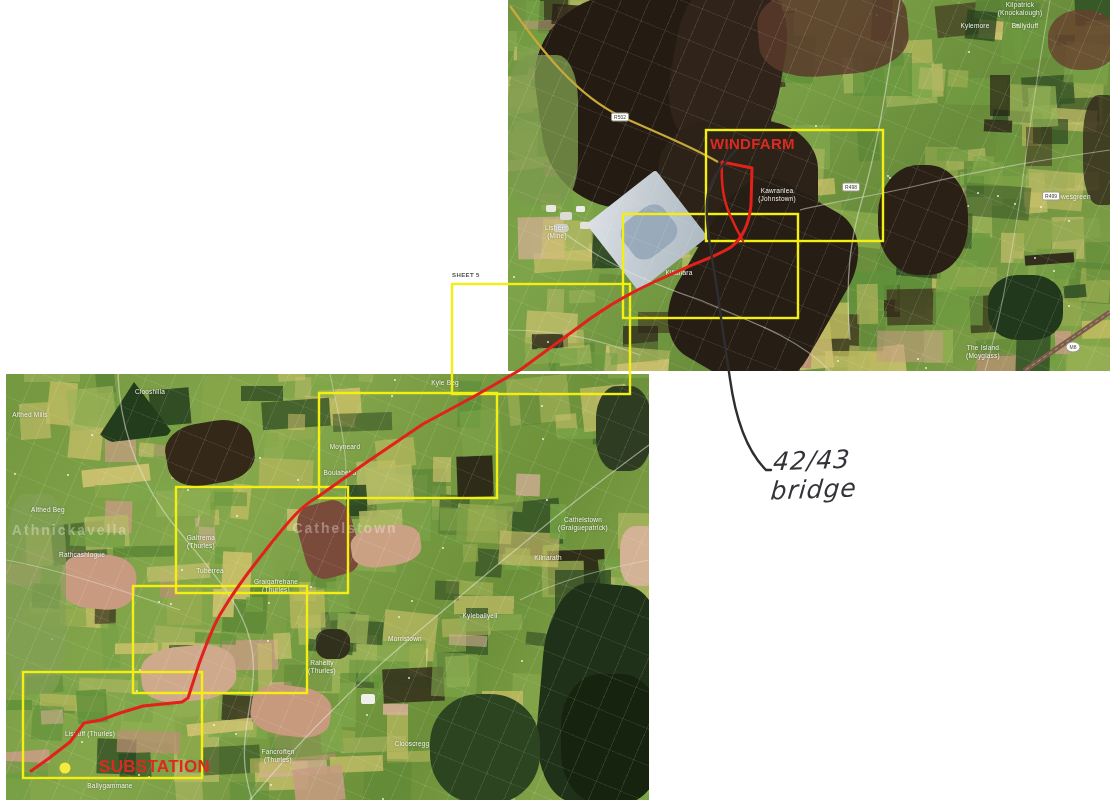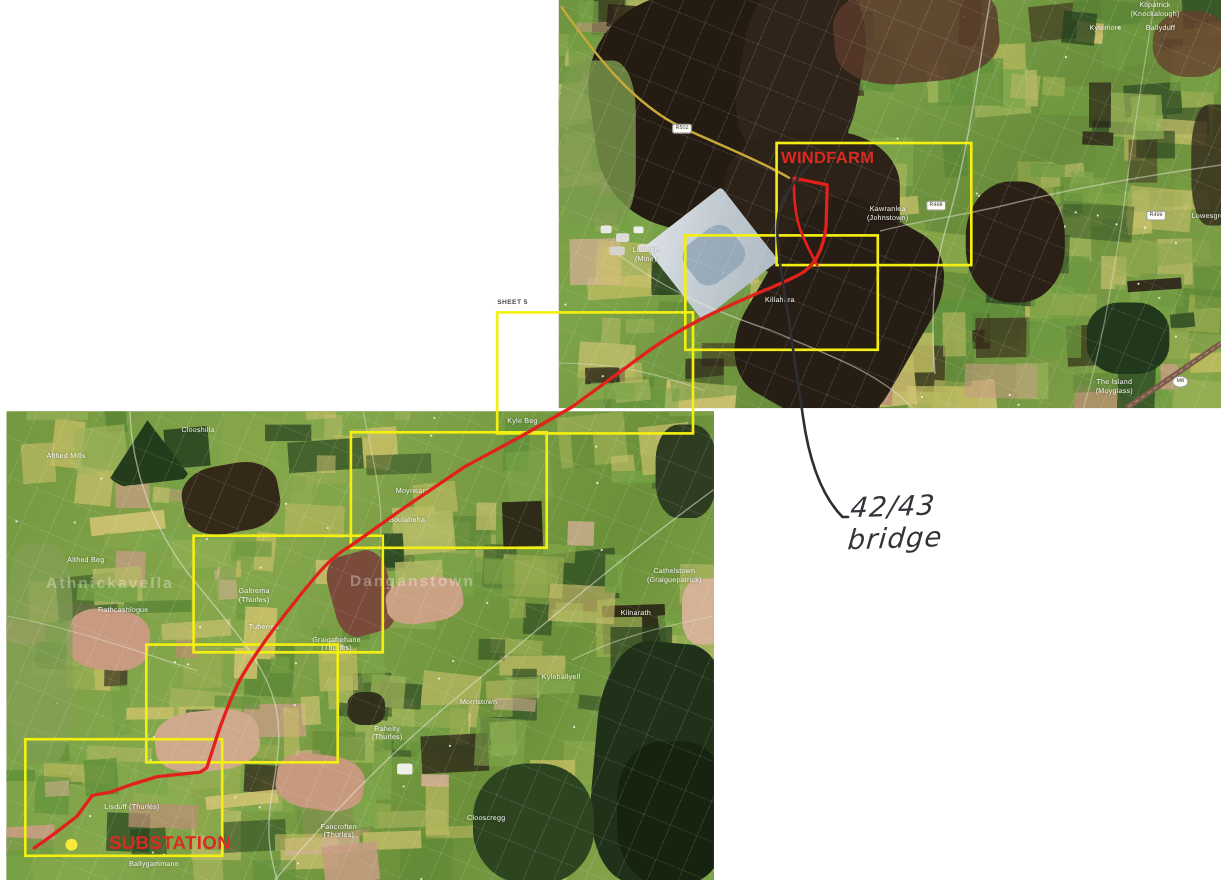--- a/index.html
+++ b/index.html
@@ -10,21 +10,21 @@
   .hatch{position:absolute;inset:0;
     background-image:
       repeating-linear-gradient(113deg, rgba(255,255,255,.10) 0 1px, transparent 1px 26px),
       repeating-linear-gradient(22deg, rgba(255,255,255,.08) 0 1px, transparent 1px 34px);}
   .patch{position:absolute;}
   .blob{position:absolute;}
   .roads{position:absolute;left:0;top:0;}
   #labels-layer,#annot-wrap,#toplabels{position:absolute;left:0;top:0;width:1110px;height:800px;pointer-events:none;}
   .place-label{position:absolute;transform:translate(-50%,-50%);color:rgba(255,255,255,.93);
     font-size:6.5px;line-height:1.2;text-align:center;white-space:pre-line;
-    text-shadow:0 0 2px rgba(20,30,10,.55);letter-spacing:.2px;margin-left:30px;}
+    text-shadow:0 0 2px rgba(20,30,10,.55);letter-spacing:.2px;}
   .watermark{font-size:14px;font-weight:bold;color:rgba(255,255,255,.32);letter-spacing:2px;
     text-shadow:none;}
   .road-badge{position:absolute;transform:translate(-50%,-50%);background:#fdfdf8;color:#44433d;
     font-size:5px;line-height:7px;height:7px;padding:0 2px;border-radius:2px;border:0.5px solid #9a9a90;}
   .road-badge.oval{border-radius:50%;height:9px;line-height:9px;padding:0 3px;}
   .red-note{position:absolute;color:#dc2a22;font-weight:800;letter-spacing:.3px;}
   #windfarm-label{left:710px;top:135px;font-size:15px;}
   #substation-label{left:99px;top:757px;font-size:17px;}
   #sheet-label{position:absolute;left:452px;top:272px;font-size:6px;font-weight:bold;color:#4c4c46;letter-spacing:.4px;}
   #handwriting{position:absolute;left:772px;top:444px;width:190px;color:#343339;
@@ -678,21 +678,21 @@
       <div class="place-label watermark" style="left: 70px; top: 530px;">Athnickavella</div>
       <div class="place-label" style="left: 82px; top: 555px;">Rathcashlogue</div>
       <div class="place-label" style="left: 345px; top: 447px;">Moyneard</div>
       <div class="place-label" style="left: 340px; top: 473px;">Boulabeha</div>
       <div class="place-label" style="left: 445px; top: 383px;">Kyle Beg</div>
       <div class="place-label" style="left: 201px; top: 542px;">Galtrema
 (Thurles)</div>
       <div class="place-label" style="left: 210px; top: 571px;">Tuberrea</div>
       <div class="place-label" style="left: 276px; top: 586px;">Graigafrehane
 (Thurles)</div>
-      <div class="place-label watermark" style="left: 345px; top: 528px;">Danganstown</div>
+      <div class="place-label watermark" style="left: 345px; top: 528px;">Cathelstown</div>
       <div class="place-label" style="left: 583px; top: 524px;">Cathelstown
 (Graiguepatrick)</div>
       <div class="place-label" style="left: 548px; top: 558px;">Kilnarath</div>
       <div class="place-label" style="left: 405px; top: 639px;">Morristown</div>
       <div class="place-label" style="left: 480px; top: 616px;">Kyleballyell</div>
       <div class="place-label" style="left: 322px; top: 667px;">Rahelty
 (Thurles)</div>
       <div class="place-label" style="left: 412px; top: 744px;">Clooscregg</div>
       <div class="place-label" style="left: 278px; top: 756px;">Fancroften
 (Thurles)</div>

